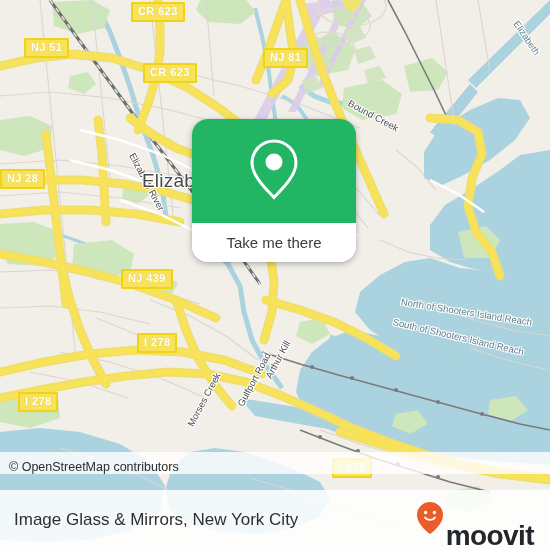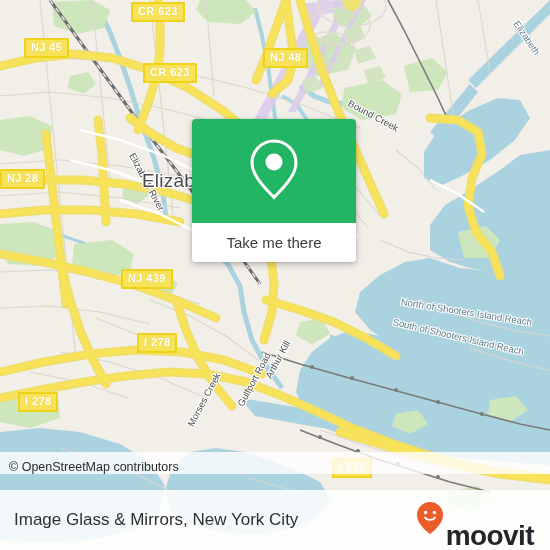--- a/index.html
+++ b/index.html
@@ -43,21 +43,21 @@
       1px 1px 0 rgba(255,255,255,.95), -1px -1px 0 rgba(255,255,255,.95),
       1px -1px 0 rgba(255,255,255,.95), -1px 1px 0 rgba(255,255,255,.95);
   }
   .city{font-size:19px;color:#4a4a4a;letter-spacing:.2px;}
   .water-lbl{color:#5f7d8c;font-size:9.5px;}
   .road-lbl{color:#4a4a4a;font-size:9.5px;}
 
   
   #card{
     position:absolute;left:192px;top:119px;width:164px;height:143px;
-    border-radius:4px;overflow:hidden;
+    border-radius:16px;overflow:hidden;
     background:#ffffff;
     box-shadow:0 2px 6px rgba(0,0,0,.28), 0 0 0 .5px rgba(0,0,0,.06);
   }
   #card-top{
     position:absolute;left:0;top:0;width:164px;height:104px;
     background:#22B563;
     display:flex;align-items:center;justify-content:center;
   }
   #card-btn{
     position:absolute;left:0;top:104px;width:164px;height:39px;
@@ -306,22 +306,22 @@
           <path d="M300 200 L330 216 L358 236"></path>
           <path d="M430 180 L458 194 L484 212"></path>
           <path d="M210 120 L240 136 L268 154"></path>
         </g>
 
       </g>
     </svg>
 
     <div id="shields-layer">
         <div class="shield" style="left: 131px; top: 2px;">CR 623</div>
-        <div class="shield" style="left: 24px; top: 38px;">NJ 45</div>
-        <div class="shield" style="left: 263px; top: 48px;">NJ 48</div>
+        <div class="shield" style="left: 24px; top: 38px;">NJ 51</div>
+        <div class="shield" style="left: 263px; top: 48px;">NJ 81</div>
         <div class="shield" style="left: 143px; top: 63px;">CR 623</div>
         <div class="shield" style="left: 0px; top: 169px;">NJ 28</div>
         <div class="shield" style="left: 89px; top: 269px; margin-left: 32px;">NJ 439</div>
         <div class="shield" style="left: 137px; top: 333px;">I 278</div>
         <div class="shield" style="left: 18px; top: 392px;">I 278</div>
         <div class="shield" style="left: 332px; top: 458px;">I 278</div>
       </div>
 
     <div id="labels-layer">
         <div class="maplabel water-lbl" style="left: 401px; top: 296px; transform: rotate(9deg); transform-origin: left center;">North of Shooters Island Reach</div>

